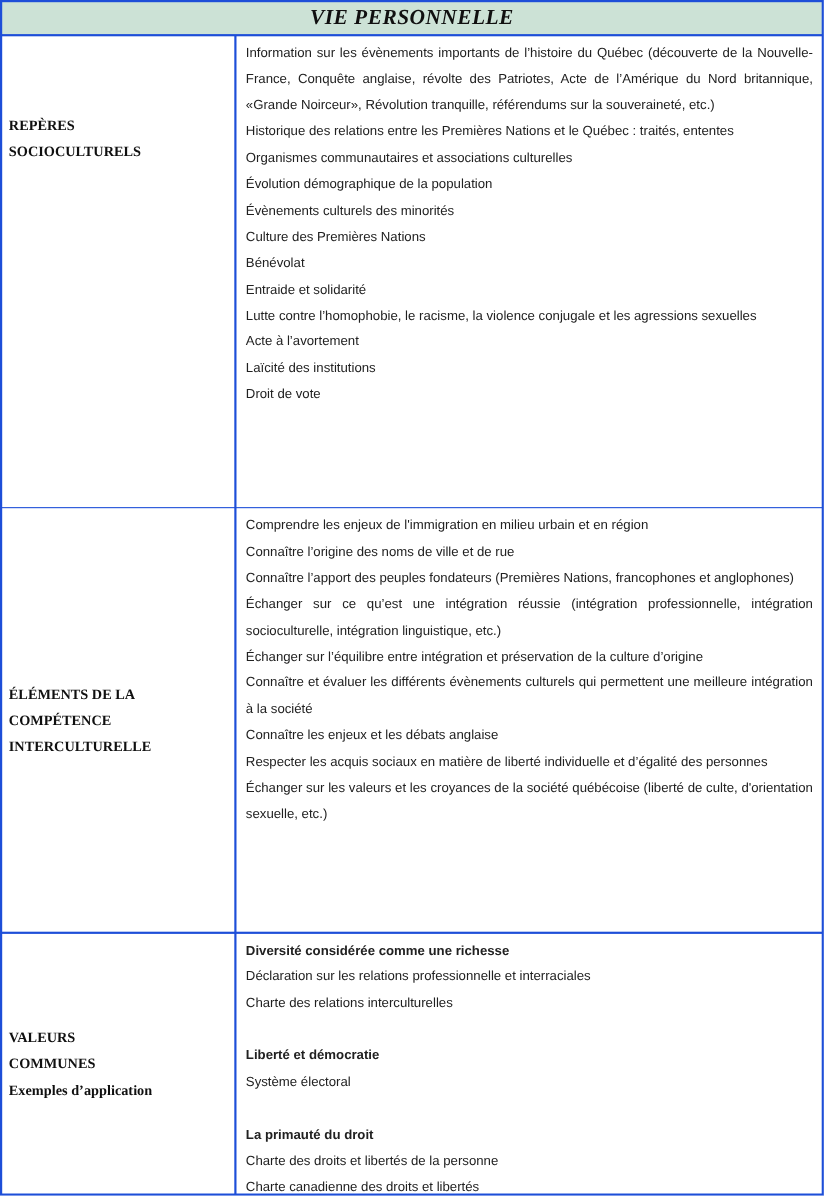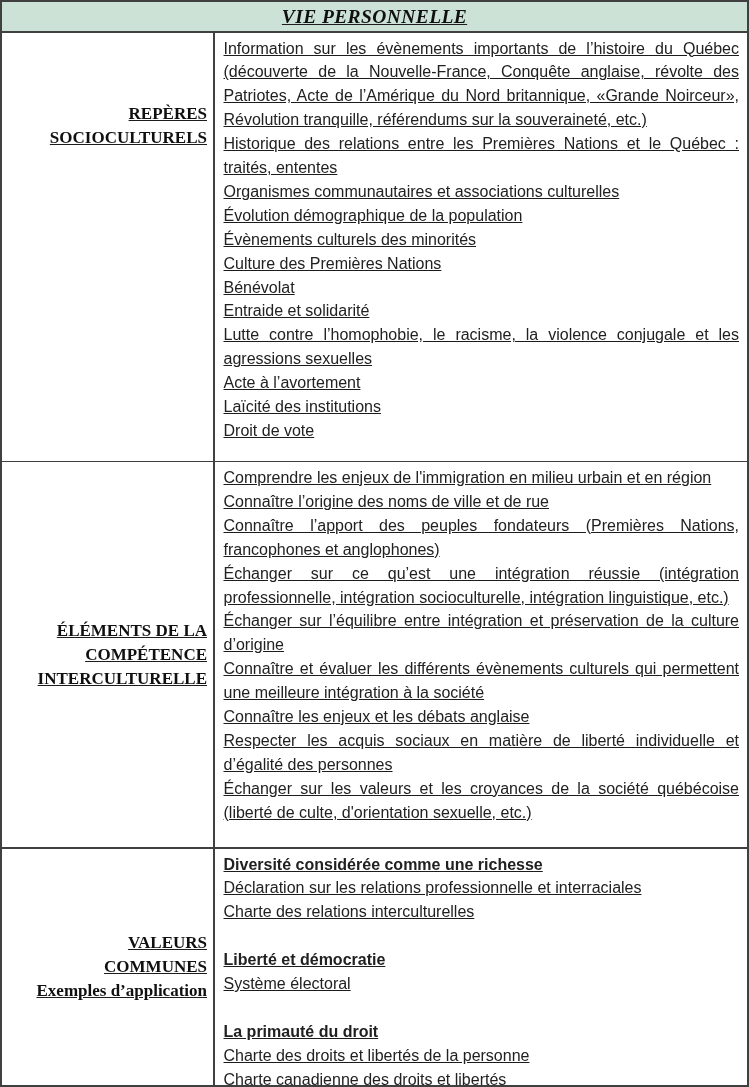--- a/index.html
+++ b/index.html
@@ -1,47 +1,46 @@
 <!DOCTYPE html>
 <html lang="fr"><head>
 <meta charset="utf-8">
 <style>
   html,body{margin:0;padding:0;background:#fff;}
   .doc-table{
     width:749px;height:1087px;box-sizing:border-box;
-    background:#404040;padding:2px;
+    background:#1d4ed8;padding:2px;
     display:grid;
     grid-template-columns:211px 1fr;
     grid-template-rows:29px 428px 385px 1fr;
     gap:1.5px;
     font-family:"Liberation Sans", sans-serif;
     color:#1c1c1c;
     overflow:hidden;
-    text-decoration:underline;
   }
   .cell{background:#fff;overflow:hidden;box-sizing:border-box;}
   .header-row{
     grid-column:1/3;
     display:flex;align-items:center;justify-content:center;
     font-family:"Liberation Serif", serif;
     font-weight:bold;font-style:italic;
     font-size:19.5px;letter-spacing:.4px;color:#101010;
   }
   .label-cell{
-    display:flex;flex-direction:column;align-items:flex-end;justify-content:center;
+    display:flex;flex-direction:column;align-items:flex-start;justify-content:center;
     text-align:center;
     font-family:"Liberation Serif", serif;
-    font-weight:bold;font-size:17px;line-height:24px;color:#101010;
+    font-weight:bold;font-size:13px;line-height:24px;color:#101010;
     padding:0 6px;
   }
   .label-cell.align-top{justify-content:flex-start;padding-top:69px;}
   .label-line{display:block;}
   .body-cell{
     padding:4px 8px 0 9px;
-    font-size:16px;line-height:23.9px;color:#212121;
+    font-size:12px;line-height:23.9px;color:#212121;
   }
   .body-cell p{margin:0;text-align:justify;min-height:23.9px;}
   .body-cell p.bold{font-weight:bold;text-align:left;}
   .body-cell p.blank{min-height:23.9px;}
 </style>
 </head>
 <body>
 
 <div class="doc-table">
 

